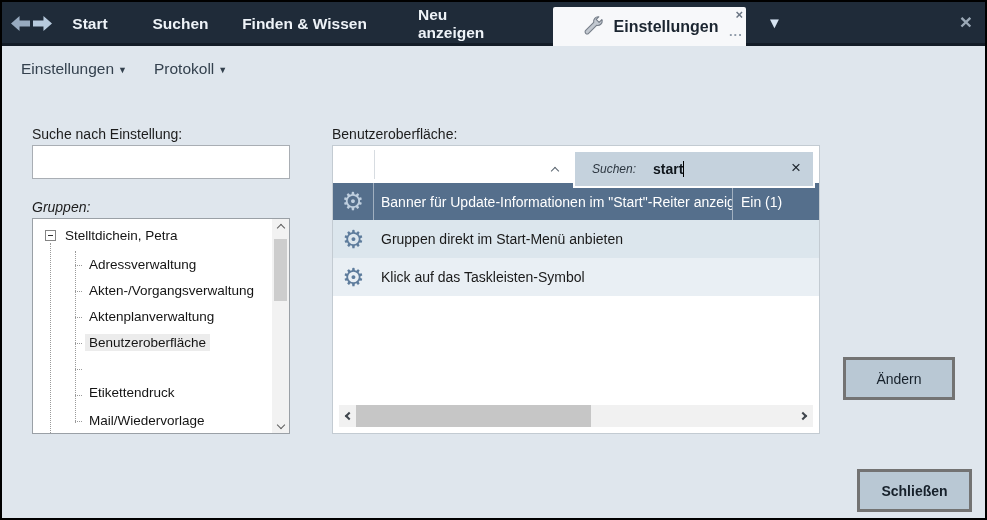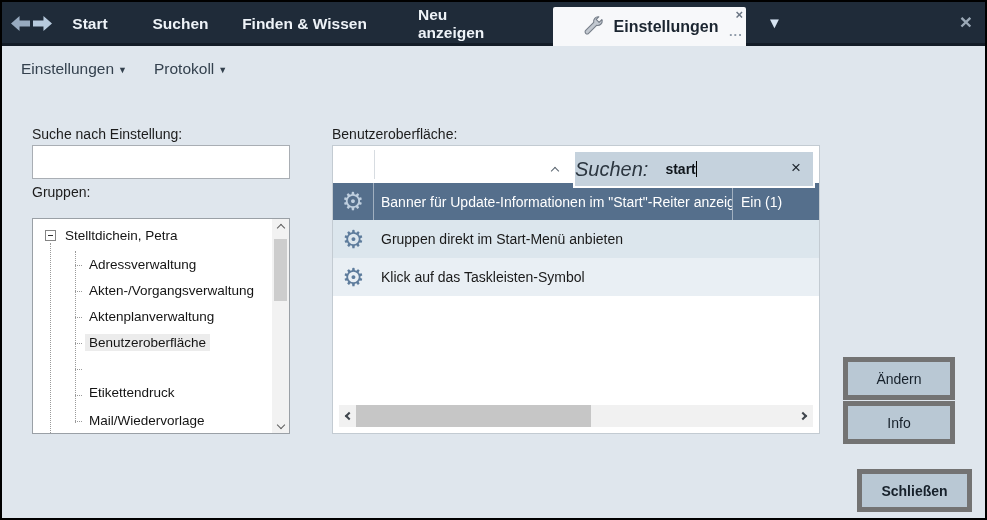--- a/index.html
+++ b/index.html
@@ -84,21 +84,21 @@
   .thead-sep { position:absolute; left:41px; top:4px; bottom:4px; width:1px; background:#d7dce1; }
   .thead-label { position:absolute; left:47px; top:10px; font-size:10px; color:#c2410c;margin-top:32px; }
   .sort-chev { position:absolute; left:219px; top:14px; }
   .sort-chev .chev { width:6px; height:6px; border-width:1.5px; border-color:#5a6570; }
 
   .search-overlay {
     position:absolute; left:240px; top:4px; width:242px; height:38px; z-index:6;
     background:#c5d2dd; border:2px solid #fff;
     display:flex; align-items:center;
   }
-  .search-overlay .slabel { font-style:italic; font-size:20px; color:#2c3640; }
+  .search-overlay .slabel { font-style:italic; font-size:12px; color:#2c3640; margin-left:17px; }
   .search-overlay .sval { font-weight:bold; font-size:14px; color:#10161c; margin-left:17px; }
   .caret-bar { display:inline-block; width:1px; height:16px; background:#000; vertical-align:-3px; }
   .search-x { position:absolute; right:12px; top:7px; font-size:17px; color:#1c242c; line-height:1; }
 
   .trow { position:absolute; left:0; right:0; display:flex; align-items:center; }
   .row1 { top:37px;  height:37px; background:#556f8c; color:#fff; }
   .row2 { top:74px;  height:38px; background:#dce6ed; color:#1a1a1a; }
   .row3 { top:112px; height:38px; background:#e9eff4; color:#1a1a1a; }
   .cell-icon { width:41px; align-self:stretch; display:flex; align-items:center; justify-content:center; flex:none; }
   .row1 .cell-icon { border-right:1px solid rgba(255,255,255,.45); }
@@ -111,21 +111,21 @@
   .row3 .cell-val { justify-content:flex-end; }
 
   .hscroll { position:absolute; left:6px; right:6px; top:259px; height:22px; background:#f1f1f1; }
   .hscroll .btn { position:absolute; top:0; width:20px; height:22px; display:flex; align-items:center; justify-content:center; }
   .hscroll .btn .chev { width:6px; height:6px; border-color:#3f464d; }
   .hscroll-thumb { position:absolute; left:17px; top:0; height:22px; width:235px; background:#c6c6c6; }
 
   
   .abtn {
     position:absolute; width:112px; height:43px; background:#b9c8d4;
-    border:5px solid #737373; font-size:14px; color:#16202a;
+    border:3px solid #737373; font-size:14px; color:#16202a;
     display:flex; align-items:center; justify-content:center; font-family:inherit;
   }
   .btn-aendern { left:841px; top:355px; }
   .btn-info    { left:841px; top:399px; }
   .btn-schliessen { left:855px; top:467px; width:115px;font-weight:bold; }
 </style>
 </head>
 <body>
 
 <div class="window">
@@ -170,21 +170,21 @@
     </div>
     <div class="menu-item">
       <span>Protokoll</span>
       <span class="menu-caret">▼</span>
     </div>
   </div>
 
   <div class="lbl" style="left:30px;top:124px;">Suche nach Einstellung:</div>
   <input class="search-input" type="text" value="" style="">
 
-  <div class="lbl" style="left:30px;top:182px;">Gruppen:</div>
+  <div class="lbl" style="left:30px;top:197px;font-style:italic;">Gruppen:</div>
 
   <div class="treebox">
     <div class="tree-vline vline1"></div>
     <div class="tree-vline vline2"></div>
     <div class="expander"></div>
     <div class="tree-root">Stelltdichein, Petra</div>
 
     <div class="tree-stub" style="top:46px;"></div>
     <div class="tree-stub" style="top:72px;"></div>
     <div class="tree-stub" style="top:98px;"></div>
@@ -252,16 +252,15 @@
           <span class="chev chev-left"></span>
         </div>
       <div class="hscroll-thumb"></div>
       <div class="btn" style="right:0;">
           <span class="chev chev-right"></span>
         </div>
     </div>
   </div>
 
   <button class="abtn btn-aendern">Ändern</button>
-  <button class="abtn btn-info">Info</button>
   <button class="abtn btn-schliessen">Schließen</button>
 
 </div>
 
 </body></html>

